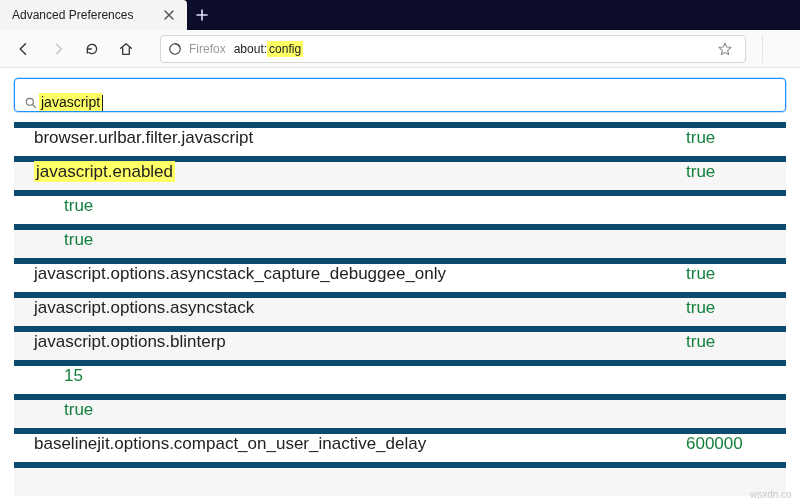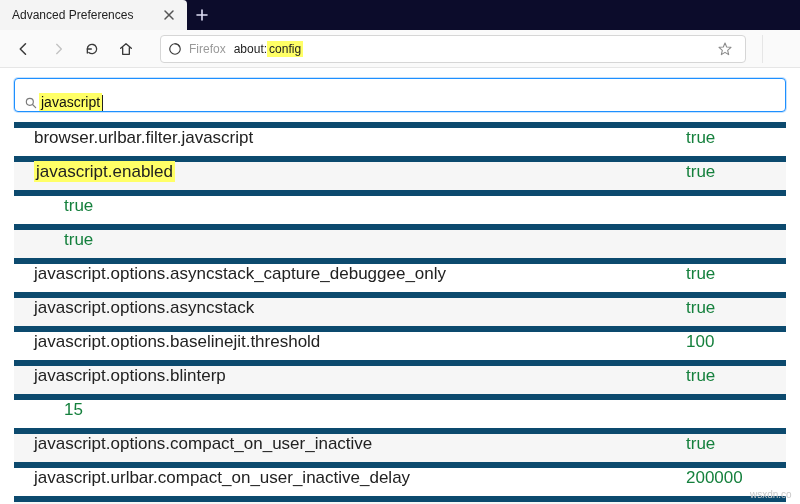--- a/index.html
+++ b/index.html
@@ -126,38 +126,33 @@
           <span class="val">true</span>
         </div>
         <div class="row">
           <span class="name">javascript.options.asyncstack_capture_debuggee_only</span>
           <span class="val">true</span>
         </div>
         <div class="row alt">
           <span class="name">javascript.options.asyncstack</span>
           <span class="val">true</span>
         </div>
-        <div class="row">
-          <span class="name">javascript.options.baselinejit.threshold</span>
-          <span class="val">100</span>
-        </div>
         <div class="row alt">
           <span class="name">javascript.options.blinterp</span>
           <span class="val">true</span>
         </div>
         <div class="row">
           <span class="val">15</span>
         </div>
         <div class="row alt">
-          <span class="name">javascript.options.compact_on_user_inactive</span>
           <span class="val">true</span>
         </div>
         <div class="row">
-          <span class="name">javascript.urlbar.compact_on_user_inactive_delay</span>
-          <span class="val">200000</span>
+          <span class="name">baselinejit.options.compact_on_user_inactive_delay</span>
+          <span class="val">600000</span>
         </div>
         <div class="row alt"></div>
       </div>
   </div>
 
   <span class="watermark">wsxdn.com</span>
   <div class="truncated"></div>
 </div>
 
 </body></html>

